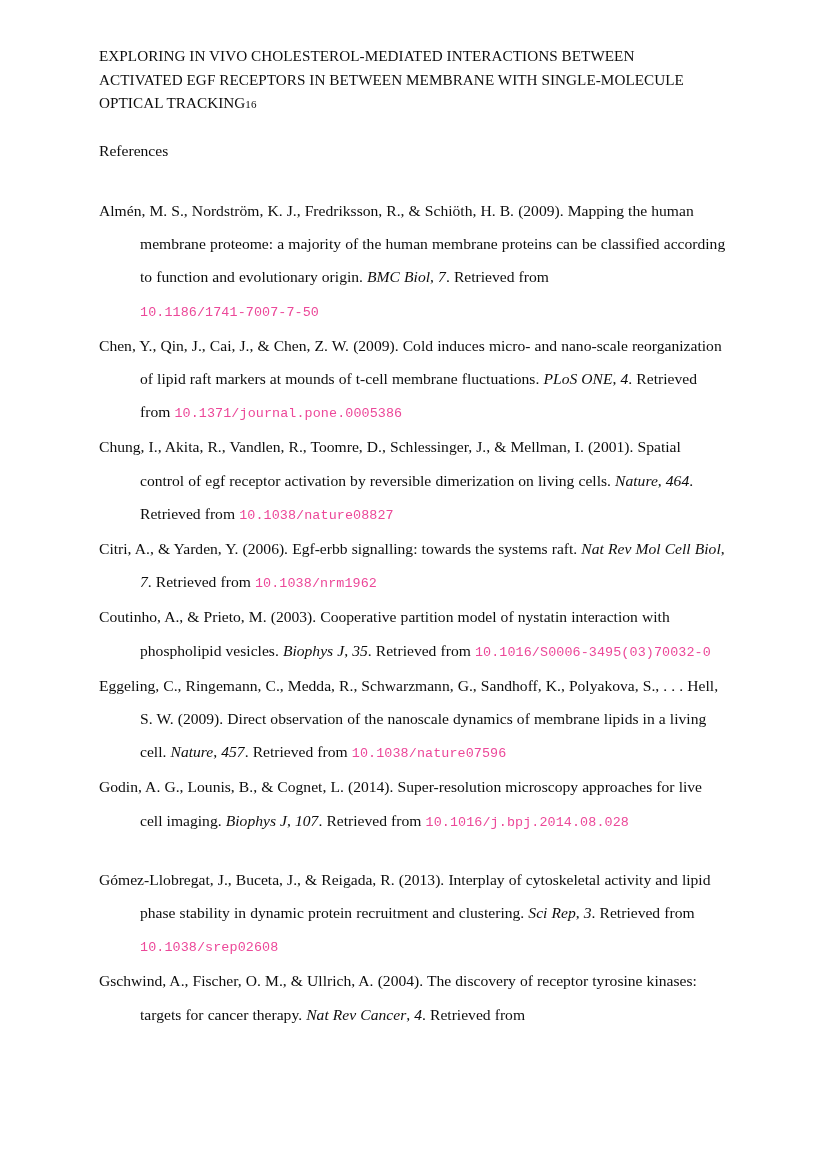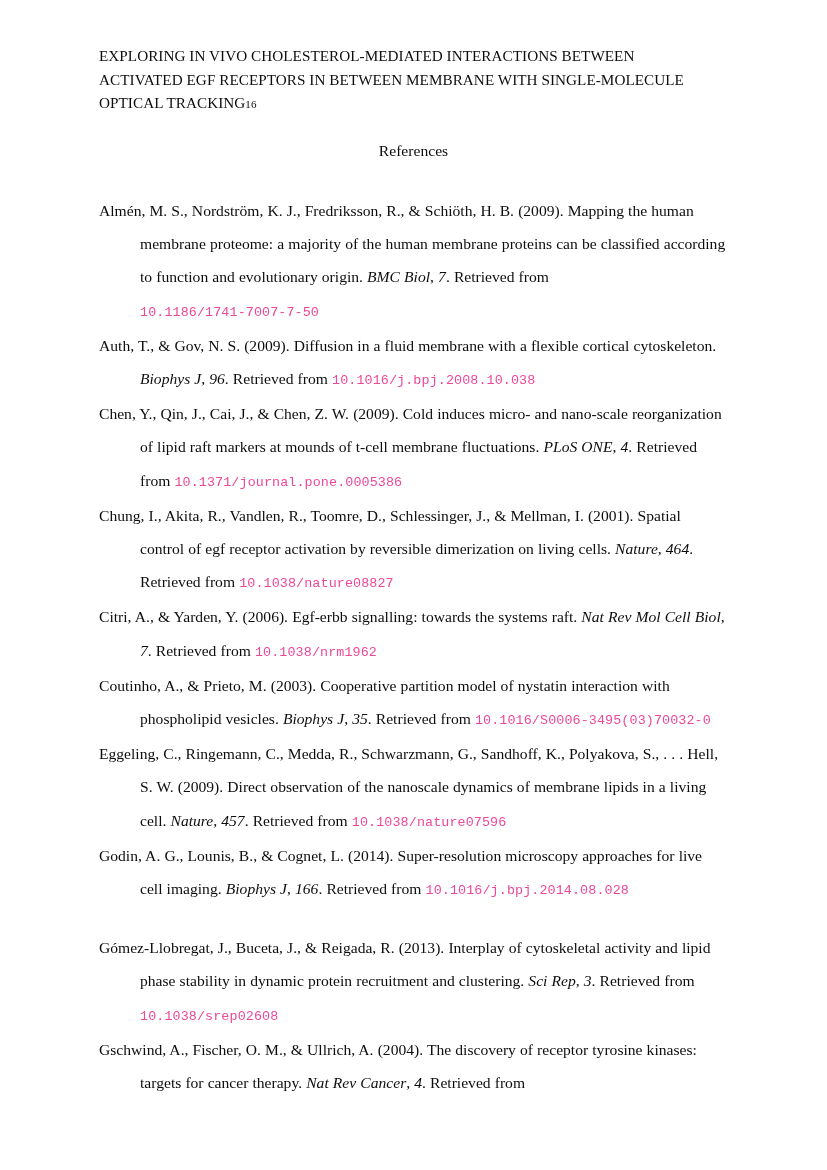--- a/index.html
+++ b/index.html
@@ -54,21 +54,21 @@
   .page-number {
     font-size: 11px;
   }
 
   
   .ref-heading {
     position: absolute;
     left: 0;
     top: 141px;
     width: 629px;
-    text-align: center;
+    text-align: left;
     font-size: 15.6px;
     line-height: 20px;
   }
 
   
   .ref-list {
     position: absolute;
     left: 0;
     top: 194px;
     width: 629px;
@@ -112,25 +112,24 @@
       <span class="rh-last">
         <span>OPTICAL TRACKING</span>
         <span class="page-number">16</span>
       </span>
     </div>
 
     <div class="ref-heading">References</div>
 
     <div class="ref-list" id="ref-list">
         <p class="ref-entry"><span>Almén, M. S., Nordström, K. J., Fredriksson, R., &amp; Schiöth, H. B.</span> <span>(2009).</span> <span>Mapping the human membrane proteome: a majority of the human membrane proteins can be classified according to function and evolutionary origin.</span> <i>BMC Biol</i>, <i>7</i>. <span>Retrieved from</span> <span class="doi">10.1186/1741-7007-7-50</span></p>
-        <p class="ref-entry"><span>Auth, T., &amp; Gov, N. S.</span> <span>(2009).</span> <span>Diffusion in a fluid membrane with a flexible cortical cytoskeleton.</span> <i>Biophys J</i>, <i>96</i>. <span>Retrieved from</span> <span class="doi">10.1016/j.bpj.2008.10.038</span></p>
         <p class="ref-entry"><span>Chen, Y., Qin, J., Cai, J., &amp; Chen, Z. W.</span> <span>(2009).</span> <span>Cold induces micro- and nano-scale reorganization of lipid raft markers at mounds of t-cell membrane fluctuations.</span> <i>PLoS ONE</i>, <i>4</i>. <span>Retrieved from</span> <span class="doi">10.1371/journal.pone.0005386</span></p>
         <p class="ref-entry"><span>Chung, I., Akita, R., Vandlen, R., Toomre, D., Schlessinger, J., &amp; Mellman, I.</span> <span>(2001).</span> <span>Spatial control of egf receptor activation by reversible dimerization on living cells.</span> <i>Nature</i>, <i>464</i>. <span>Retrieved from</span> <span class="doi">10.1038/nature08827</span></p>
         <p class="ref-entry"><span>Citri, A., &amp; Yarden, Y.</span> <span>(2006).</span> <span>Egf-erbb signalling: towards the systems raft.</span> <i>Nat Rev Mol Cell Biol</i>, <i>7</i>. <span>Retrieved from</span> <span class="doi">10.1038/nrm1962</span></p>
         <p class="ref-entry"><span>Coutinho, A., &amp; Prieto, M.</span> <span>(2003).</span> <span>Cooperative partition model of nystatin interaction with phospholipid vesicles.</span> <i>Biophys J</i>, <i>35</i>. <span>Retrieved from</span> <span class="doi">10.1016/S0006-3495(03)70032-0</span></p>
         <p class="ref-entry"><span>Eggeling, C., Ringemann, C., Medda, R., Schwarzmann, G., Sandhoff, K., Polyakova, S., . . . Hell, S. W.</span> <span>(2009).</span> <span>Direct observation of the nanoscale dynamics of membrane lipids in a living cell.</span> <i>Nature</i>, <i>457</i>. <span>Retrieved from</span> <span class="doi">10.1038/nature07596</span></p>
-        <p class="ref-entry"><span>Godin, A. G., Lounis, B., &amp; Cognet, L.</span> <span>(2014).</span> <span>Super-resolution microscopy approaches for live cell imaging.</span> <i>Biophys J</i>, <i>166</i>. <span>Retrieved from</span> <span class="doi">10.1016/j.bpj.2014.08.028</span></p>
+        <p class="ref-entry"><span>Godin, A. G., Lounis, B., &amp; Cognet, L.</span> <span>(2014).</span> <span>Super-resolution microscopy approaches for live cell imaging.</span> <i>Biophys J</i>, <i>107</i>. <span>Retrieved from</span> <span class="doi">10.1016/j.bpj.2014.08.028</span></p>
         <p class="ref-entry spaced-before"><span>Gómez-Llobregat, J., Buceta, J., &amp; Reigada, R.</span> <span>(2013).</span> <span>Interplay of cytoskeletal activity and lipid phase stability in dynamic protein recruitment and clustering.</span> <i>Sci Rep</i>, <i>3</i>. <span>Retrieved from</span> <span class="doi">10.1038/srep02608</span></p>
         <p class="ref-entry"><span>Gschwind, A., Fischer, O. M., &amp; Ullrich, A.</span> <span>(2004).</span> <span>The discovery of receptor tyrosine kinases: targets for cancer therapy.</span> <i>Nat Rev Cancer</i>, <i>4</i>. <span>Retrieved from</span> </p>
       </div>
 
   </div>
 </div>
 
 </body></html>

